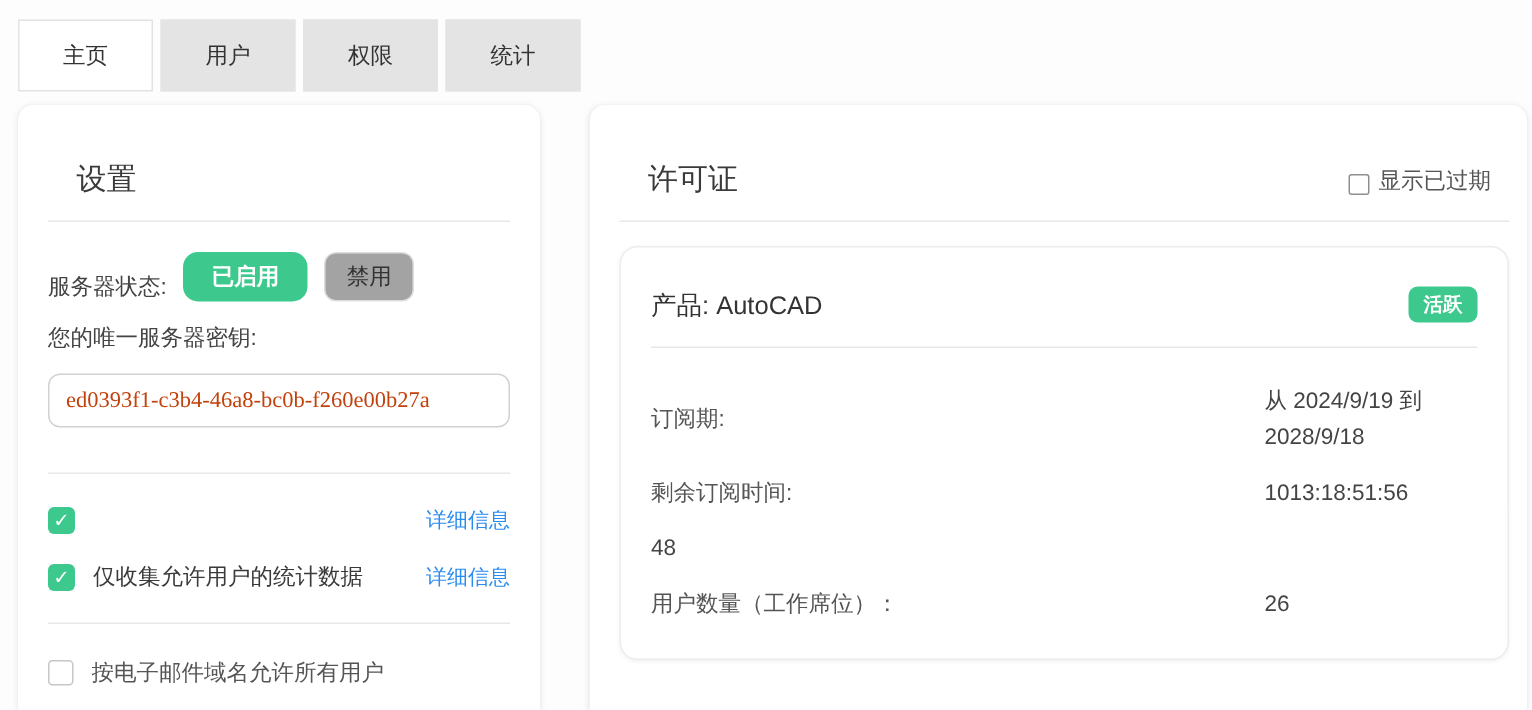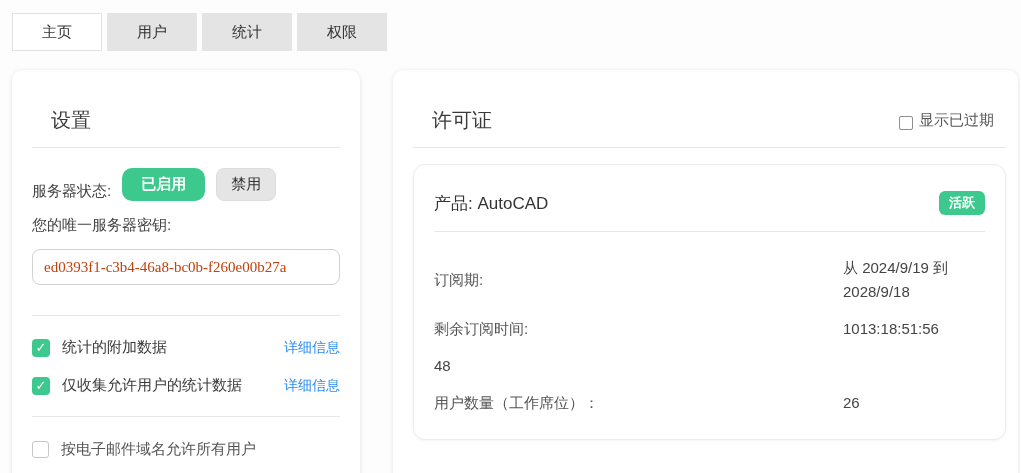--- a/index.html
+++ b/index.html
@@ -5,21 +5,21 @@
   html,body { margin:0; padding:0; }
   body {
     width:1021px; height:473px; position:relative; overflow:hidden;
     background:#fdfdfd;
     font-family:"Liberation Sans","DejaVu Sans",sans-serif;
     color:#333;
   }
   
   .tabs { position:absolute; top:13px; left:12px; display:flex; gap:5px; }
   .tab {
-    height:38px; padding:0 29px; display:flex; align-items:center;
+    height:48px; padding:0 29px; display:flex; align-items:center;
     font-size:15px; color:#333; background:#e4e4e4; border:1px solid #e4e4e4;
     border-radius:0; cursor:pointer; box-sizing:border-box; white-space:nowrap;
   }
   .tab.active { background:#fff; border:1px solid #e2e2e2; }
 
   
   .card {
     position:absolute; background:#fff; border-radius:10px; box-sizing:border-box;
     box-shadow:0 1px 5px rgba(0,0,0,.10), 0 0 1px rgba(0,0,0,.05);
   }
@@ -35,21 +35,21 @@
 
   
   .status-row { display:flex; align-items:flex-end; margin-top:20px; gap:11px; }
   .status-label, .key-label { font-size:15px; color:#444; }
   .btn-enabled {
     border:none; border-radius:10px; padding:7px 19px;
     color:#fff; font-weight:700; font-size:15px; cursor:pointer;
     font-family:inherit;
   }
   .btn-disable {
-    background:#e5e5e5; border:1px solid #ddd; border-radius:8px;
+    background:#a3a3a3; border:1px solid #ddd; border-radius:8px;
     padding:6px 14px; font-size:15px; color:#333; cursor:pointer;
     font-family:inherit;
   }
   .key-label { margin-top:15px; }
   .key-input {
     margin-top:14px; width:100%; height:36px; box-sizing:border-box;
     border:1px solid #d2d2d2; border-radius:8px; padding:0 11px;
     font-size:15px; color:#c2410c; font-family:Liberation Serif, serif; background:#fff;
     white-space:nowrap; overflow:hidden;
   }
@@ -87,42 +87,41 @@
   .detail-row { display:flex; align-items:center; margin-bottom:13px; }
   .detail-label { flex:1; font-size:15px; color:#555; line-height:20px; }
   .detail-value { width:142px; font-size:15px; font-weight:400; color:#444; line-height:24px; }
 </style>
 </head>
 <body>
 
 <div class="tabs">
   <div class="tab active">主页</div>
   <div class="tab">用户</div>
+  <div class="tab">权限</div>
   <div class="tab">统计</div>
-  <div class="tab">权限</div>
 </div>
 
 <div class="card left-card">
   <div class="panel-title">设置</div>
   <hr class="divider">
 
   <div class="status-row">
     <span class="status-label">服务器状态:</span>
     <button class="btn-enabled" style="background: rgb(61, 201, 141);">已启用</button>
     <button class="btn-disable">禁用</button>
   </div>
 
   <div class="key-label">您的唯一服务器密钥:</div>
   <input class="key-input" type="text" value="ed0393f1-c3b4-46a8-bc0b-f260e00b27a" style="">
 
   <hr class="divider" style="margin-top:30px;">
 
   <div class="check-row" style="margin-top:22px;">
     <span class="cb checked" style="background: rgb(61, 201, 141);">✓</span>
-    <span class="check-label">统计的附加数据</span>
     <a class="details-link" style="color: rgb(43, 140, 240);">详细信息</a>
   </div>
 
   <div class="check-row" style="margin-top:19px;">
     <span class="cb checked" style="background: rgb(61, 201, 141);">✓</span>
     <span class="check-label">仅收集允许用户的统计数据</span>
     <a class="details-link" style="color: rgb(43, 140, 240);">详细信息</a>
   </div>
 
   <hr class="divider" style="margin-top:21px;">

